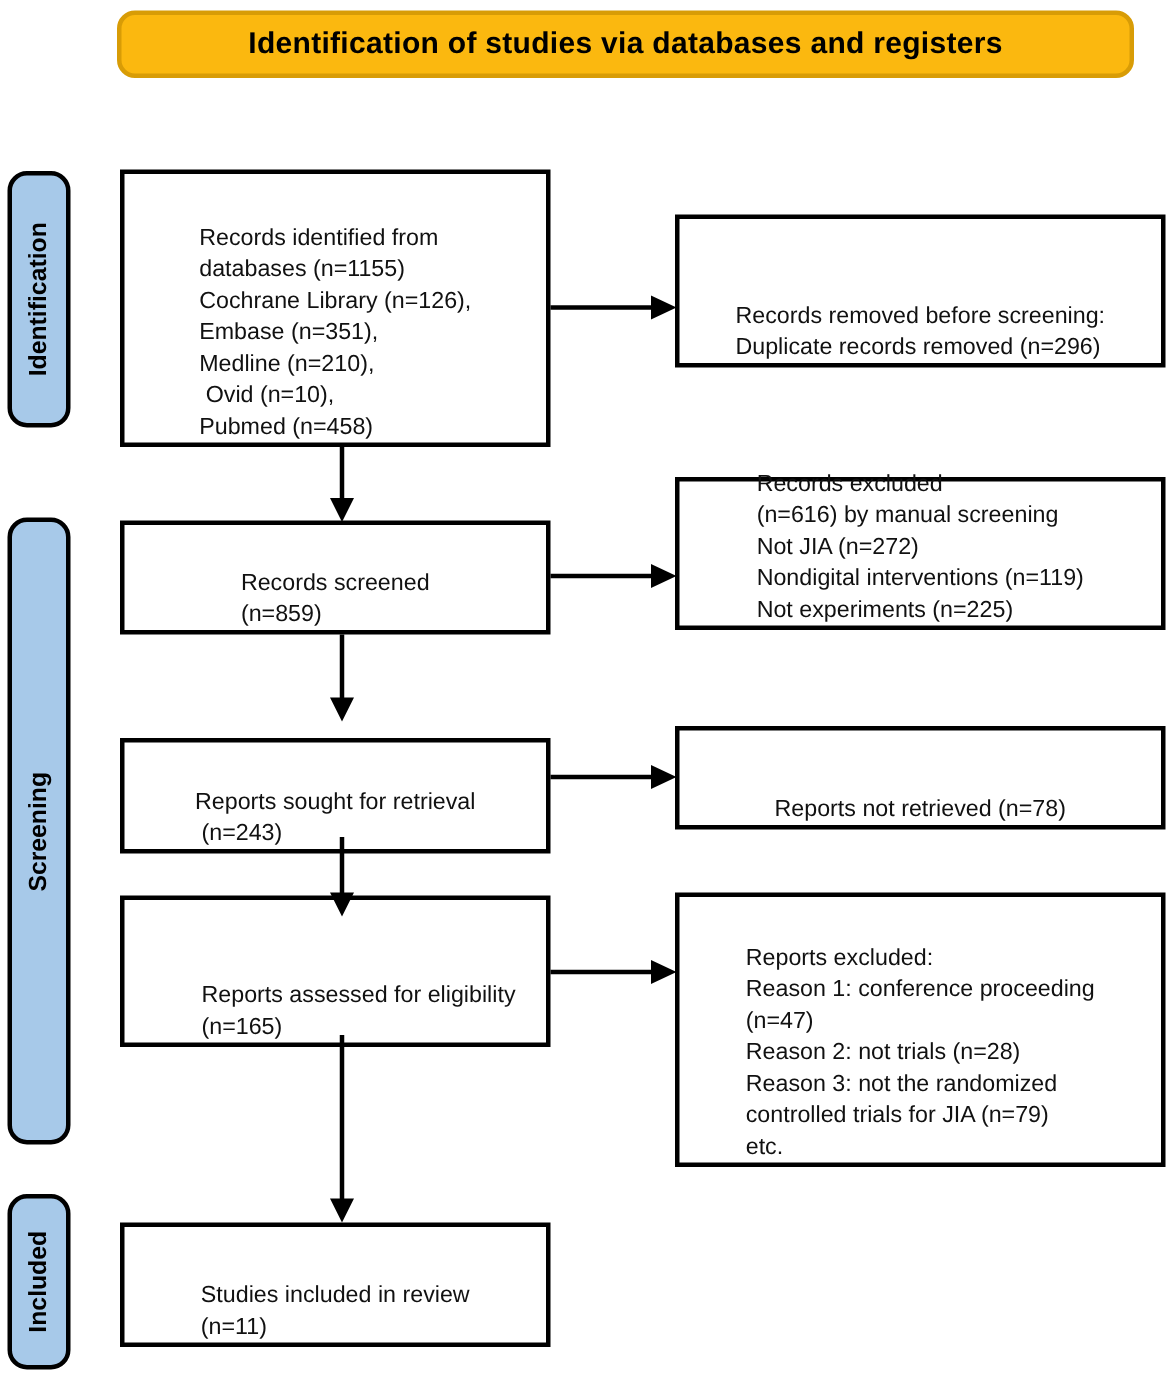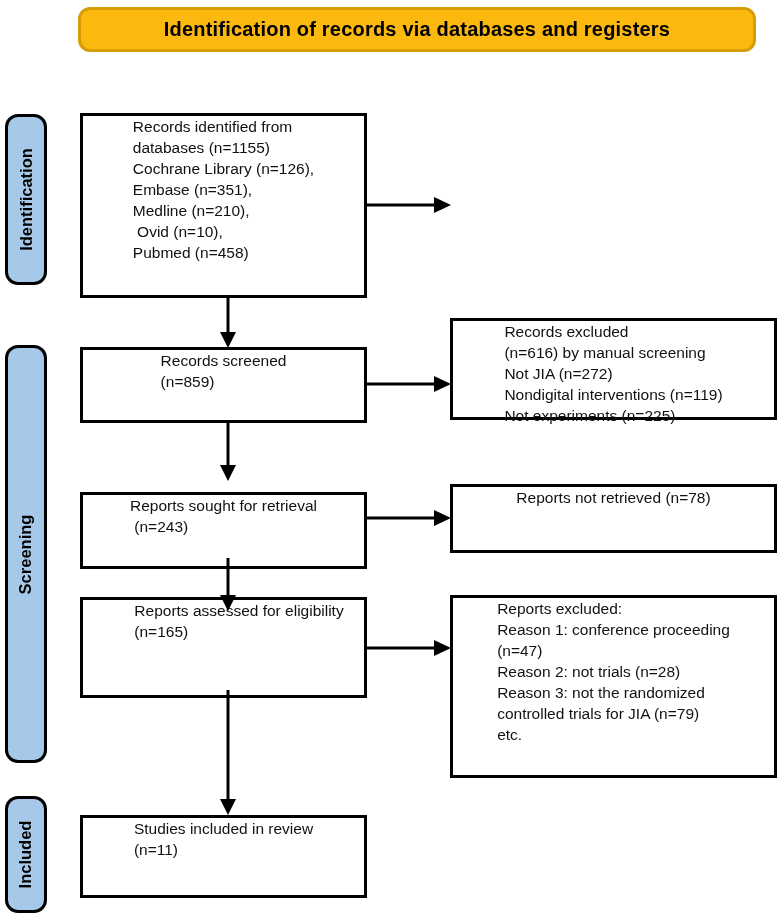--- a/index.html
+++ b/index.html
@@ -31,21 +31,21 @@
     transform:rotate(-90deg);white-space:nowrap;
     font-size:16.5px;font-weight:bold;color:#000;
   }
   #stage-identification{left:5px;top:114px;height:171px;}
   #stage-screening{left:5px;top:345px;height:418px;}
   #stage-included{left:5px;top:796px;height:117px;}
 
   .node{
     position:absolute;box-sizing:border-box;background:#ffffff;
     border:3px solid var(--box-border);
-    display:flex;align-items:flex-start;justify-content:center;
+    display:flex;align-items:flex-end;justify-content:center;
   }
   .node-text{
     font-size:15.5px;line-height:21px;text-align:left;
     white-space:pre-line;color:var(--text);
   }
   .col-left{left:80px;width:287px;}
   .col-right{left:450px;width:327px;}
   #box-records-identified{top:113px;height:185px;}
   #box-records-screened{top:347px;height:76px;}
   #box-reports-sought{top:481px;height:77px;margin-top:11px;}
@@ -59,41 +59,45 @@
   .arrows{position:absolute;left:0;top:0;width:782px;height:919px;pointer-events:none;}
   .arrows line{stroke:var(--arrow);stroke-width:3;}
   .arrows polygon{fill:var(--arrow);}
 </style>
 </head>
 <body>
 
 <div class="canvas">
 
   <div class="banner">
-    <span class="banner-text">Identification of records via databases and registers</span>
+    <span class="banner-text">Identification of studies via databases and registers</span>
   </div>
 
   <div class="stage" id="stage-identification">
     <span class="stage-label">Identification</span>
   </div>
   <div class="stage" id="stage-screening">
     <span class="stage-label">Screening</span>
   </div>
   <div class="stage" id="stage-included">
     <span class="stage-label">Included</span>
   </div>
 
   <div class="node col-left" id="box-records-identified">
     <div class="node-text">Records identified from
 databases (n=1155)
 Cochrane Library (n=126),
 Embase (n=351),
 Medline (n=210),
 &nbsp;Ovid (n=10),
 Pubmed (n=458)</div>
+  </div>
+  <div class="node col-right" id="box-records-removed">
+    <div class="node-text">Records removed before screening:
+Duplicate records removed (n=296)</div>
   </div>
   <div class="node col-left" id="box-records-screened">
     <div class="node-text">Records screened
 (n=859)</div>
   </div>
   <div class="node col-right" id="box-records-excluded">
     <div class="node-text">Records excluded
 (n=616) by manual screening
 Not JIA (n=272)
 Nondigital interventions (n=119)

